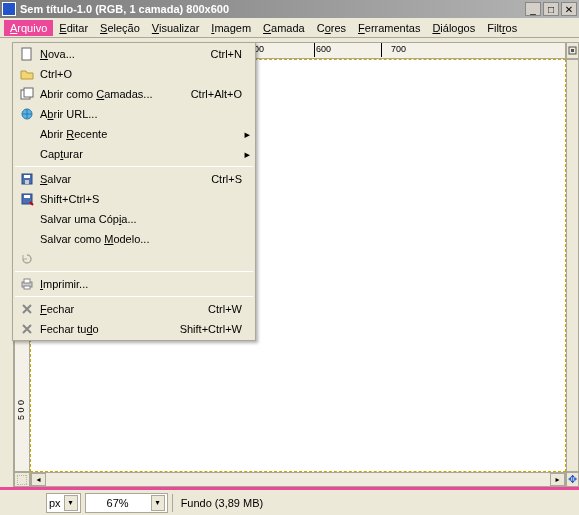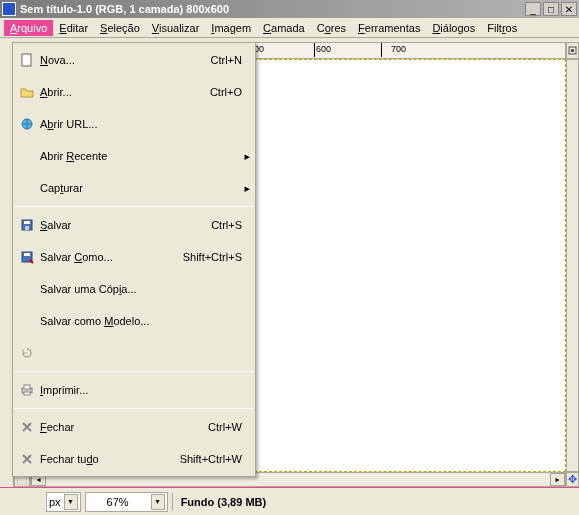--- a/index.html
+++ b/index.html
@@ -9,21 +9,21 @@
 .titlebar .icon { width: 14px; height: 14px; background: #2255cc; border: 1px solid #fff; margin-right: 4px; }
 .titlebar .title { flex: 1; font-weight: bold; }
 .titlebar .wbtn { width: 16px; height: 14px; background: #d4d0c8; border: 1px solid #888; margin-left: 2px; color: #000; display: flex; align-items: center; justify-content: center; font-size: 10px; cursor: pointer; }
 
 .menubar { height: 20px; background: #ece9d8; border-bottom: 1px solid #aca899; display: flex; align-items: center; padding: 0 4px; }
 .menubar .mitem { padding: 2px 6px; cursor: pointer; }
 .menubar .mitem.active { background: #ec4899; color: white; }
 .menubar .mitem .ul { text-decoration: underline; }
 
 .dropdown { position: absolute; left: 12px; top: 42px; width: 244px; background: #ece9d8; border: 1px solid #aca899; box-shadow: 2px 2px 3px rgba(0,0,0,0.3); z-index: 100; padding: 1px; }
-.dd-item { height: 20px; display: flex; align-items: center; padding: 16px 4px; cursor: pointer; }
+.dd-item { height: 20px; display: flex; align-items: center; padding: 4px 4px; cursor: pointer; }
 .dd-item .ico { width: 18px; height: 16px; display: flex; align-items: center; justify-content: center; margin-right: 4px; }
 .dd-item .lbl { flex: 1; }
 .dd-item .lbl .ul { text-decoration: underline; }
 .dd-item .shortcut { color: #000; }
 .dd-item .arrow { width: 8px; text-align: right; }
 .dd-item.disabled { color: #aca899; }
 .dd-sep { height: 1px; background: #aca899; margin: 2px 1px; border-bottom: 1px solid #fff; }
 
 .workarea { position: absolute; left: 0; top: 42px; right: 0; bottom: 28px; background: #ece9d8; }
 .ruler-h { position: absolute; left: 30px; right: 13px; top: 0; height: 17px; background: #f4f2e8; border: 1px solid #aca899; overflow: hidden; }
@@ -36,25 +36,25 @@
 .corner-tr { position: absolute; right: 0; top: 0; width: 13px; height: 17px; background: #ece9d8; border: 1px solid #aca899; display:flex; align-items:center; justify-content:center; }
 .canvas-zone { position: absolute; left: 30px; top: 17px; right: 13px; bottom: 15px; background: #fff; border: 1px dashed #caa500; overflow: hidden; }
 .scroll-v { position: absolute; right: 0; top: 17px; bottom: 15px; width: 13px; background: #ece9d8; border: 1px solid #aca899; }
 .scroll-h { position: absolute; left: 30px; right: 13px; bottom: 0; height: 15px; background: #ece9d8; border: 1px solid #aca899; display:flex; }
 .scroll-h .sbtn { width: 15px; height: 100%; background: #ece9d8; border: 1px solid #aca899; display:flex; align-items:center; justify-content:center; font-size:8px; }
 .scroll-h .strack { flex: 1; background: #f0ede0; }
 .corner-bl { position: absolute; left: 14px; bottom: 0; width: 16px; height: 15px; background: #ece9d8; border: 1px solid #aca899; display:flex; align-items:center; justify-content:center; }
 .corner-br { position: absolute; right: 0; bottom: 0; width: 13px; height: 15px; background: #ece9d8; border: 1px solid #aca899; display:flex; align-items:center; justify-content:center; color:#2255cc; }
 .left-strip { position: absolute; left: 0; top: 0; bottom: 0; width: 14px; background: #ece9d8; border-right: 1px solid #aca899; }
 
-.statusbar { position: absolute; left: 0; right: 0; bottom: 0; height: 28px; background: #ece9d8; border-top: 1px solid #ec4899; display: flex; align-items: center; padding: 8px 6px; gap: 4px; }
+.statusbar { position: absolute; left: 0; right: 0; bottom: 0; height: 28px; background: #ece9d8; border-top: 3px solid #ec4899; display: flex; align-items: center; padding: 8px 6px; gap: 4px; }
 .statusbar .sel { height: 20px; background: #fff; border: 1px solid #aca899; display: flex; align-items: center; padding: 0 2px; }
 .statusbar .sel .sarrow { width: 14px; height: 16px; background: #ece9d8; border: 1px solid #aca899; margin-left: 3px; display:flex; align-items:center; justify-content:center; font-size:8px; }
 .statusbar .zoom { width: 60px; text-align: center; padding: 0 4px; }
-.statusbar .stext { flex: 1; padding-left: 8px; border-left: 1px solid #aca899; height: 18px; display:flex; align-items:center;font-weight:bold; }
+.statusbar .stext { flex: 1; padding-left: 8px; border-left: 1px solid #aca899; height: 18px; display:flex; align-items:center; }
 
 svg { display: block; }
 </style>
 </head>
 <body>
 
 <div class="titlebar">
   <div class="icon"></div>
   <div class="title">Sem título-1.0 (RGB, 1 camada) 800x600</div>
   <div class="wbtn">_</div>
@@ -124,22 +124,32 @@
       <span class="lbl"><span class="ul">N</span>ova...</span>
       <span class="shortcut">Ctrl+N</span>
       <span class="arrow"></span>
     </div>
     <div class="dd-item">
       <span class="ico">
         <svg width="14" height="14">
           <path d="M1 4h5l1 2h6v6H1z" fill="#f3d673" stroke="#b89b3a"></path>
         </svg>
       </span>
-      <span class="lbl"><span class="ul">A</span>brir...</span>
       <span class="shortcut">Ctrl+O</span>
+      <span class="arrow"></span>
+    </div>
+    <div class="dd-item">
+      <span class="ico">
+        <svg width="14" height="14">
+          <rect x="1" y="3" width="9" height="9" fill="#fff" stroke="#666"></rect>
+          <rect x="4" y="1" width="9" height="9" fill="#fff" stroke="#666"></rect>
+        </svg>
+      </span>
+      <span class="lbl">Abrir como <span class="ul">C</span>amadas...</span>
+      <span class="shortcut">Ctrl+Alt+O</span>
       <span class="arrow"></span>
     </div>
     <div class="dd-item">
       <span class="ico">
         <svg width="14" height="14">
           <circle cx="7" cy="7" r="5" fill="#5bb4e5" stroke="#2a7aab"></circle>
           <path d="M2 7h10M7 2v10" stroke="#2a7aab" fill="none"></path>
         </svg>
       </span>
       <span class="lbl">A<span class="ul">b</span>rir URL...</span>
@@ -172,21 +182,20 @@
       <span class="arrow"></span>
     </div>
     <div class="dd-item">
       <span class="ico">
         <svg width="14" height="14">
           <rect x="2" y="2" width="10" height="10" fill="#4a6fb5" stroke="#2a4a85"></rect>
           <rect x="4" y="3" width="6" height="3" fill="#fff"></rect>
           <path d="M10 10l3 3" stroke="#c00" stroke-width="2"></path>
         </svg>
       </span>
-      <span class="lbl">Salvar <span class="ul">C</span>omo...</span>
       <span class="shortcut">Shift+Ctrl+S</span>
       <span class="arrow"></span>
     </div>
     <div class="dd-item">
       <span class="ico"></span>
       <span class="lbl">Salvar uma Cóp<span class="ul">i</span>a...</span>
       <span class="shortcut"></span>
       <span class="arrow"></span>
     </div>
     <div class="dd-item">

